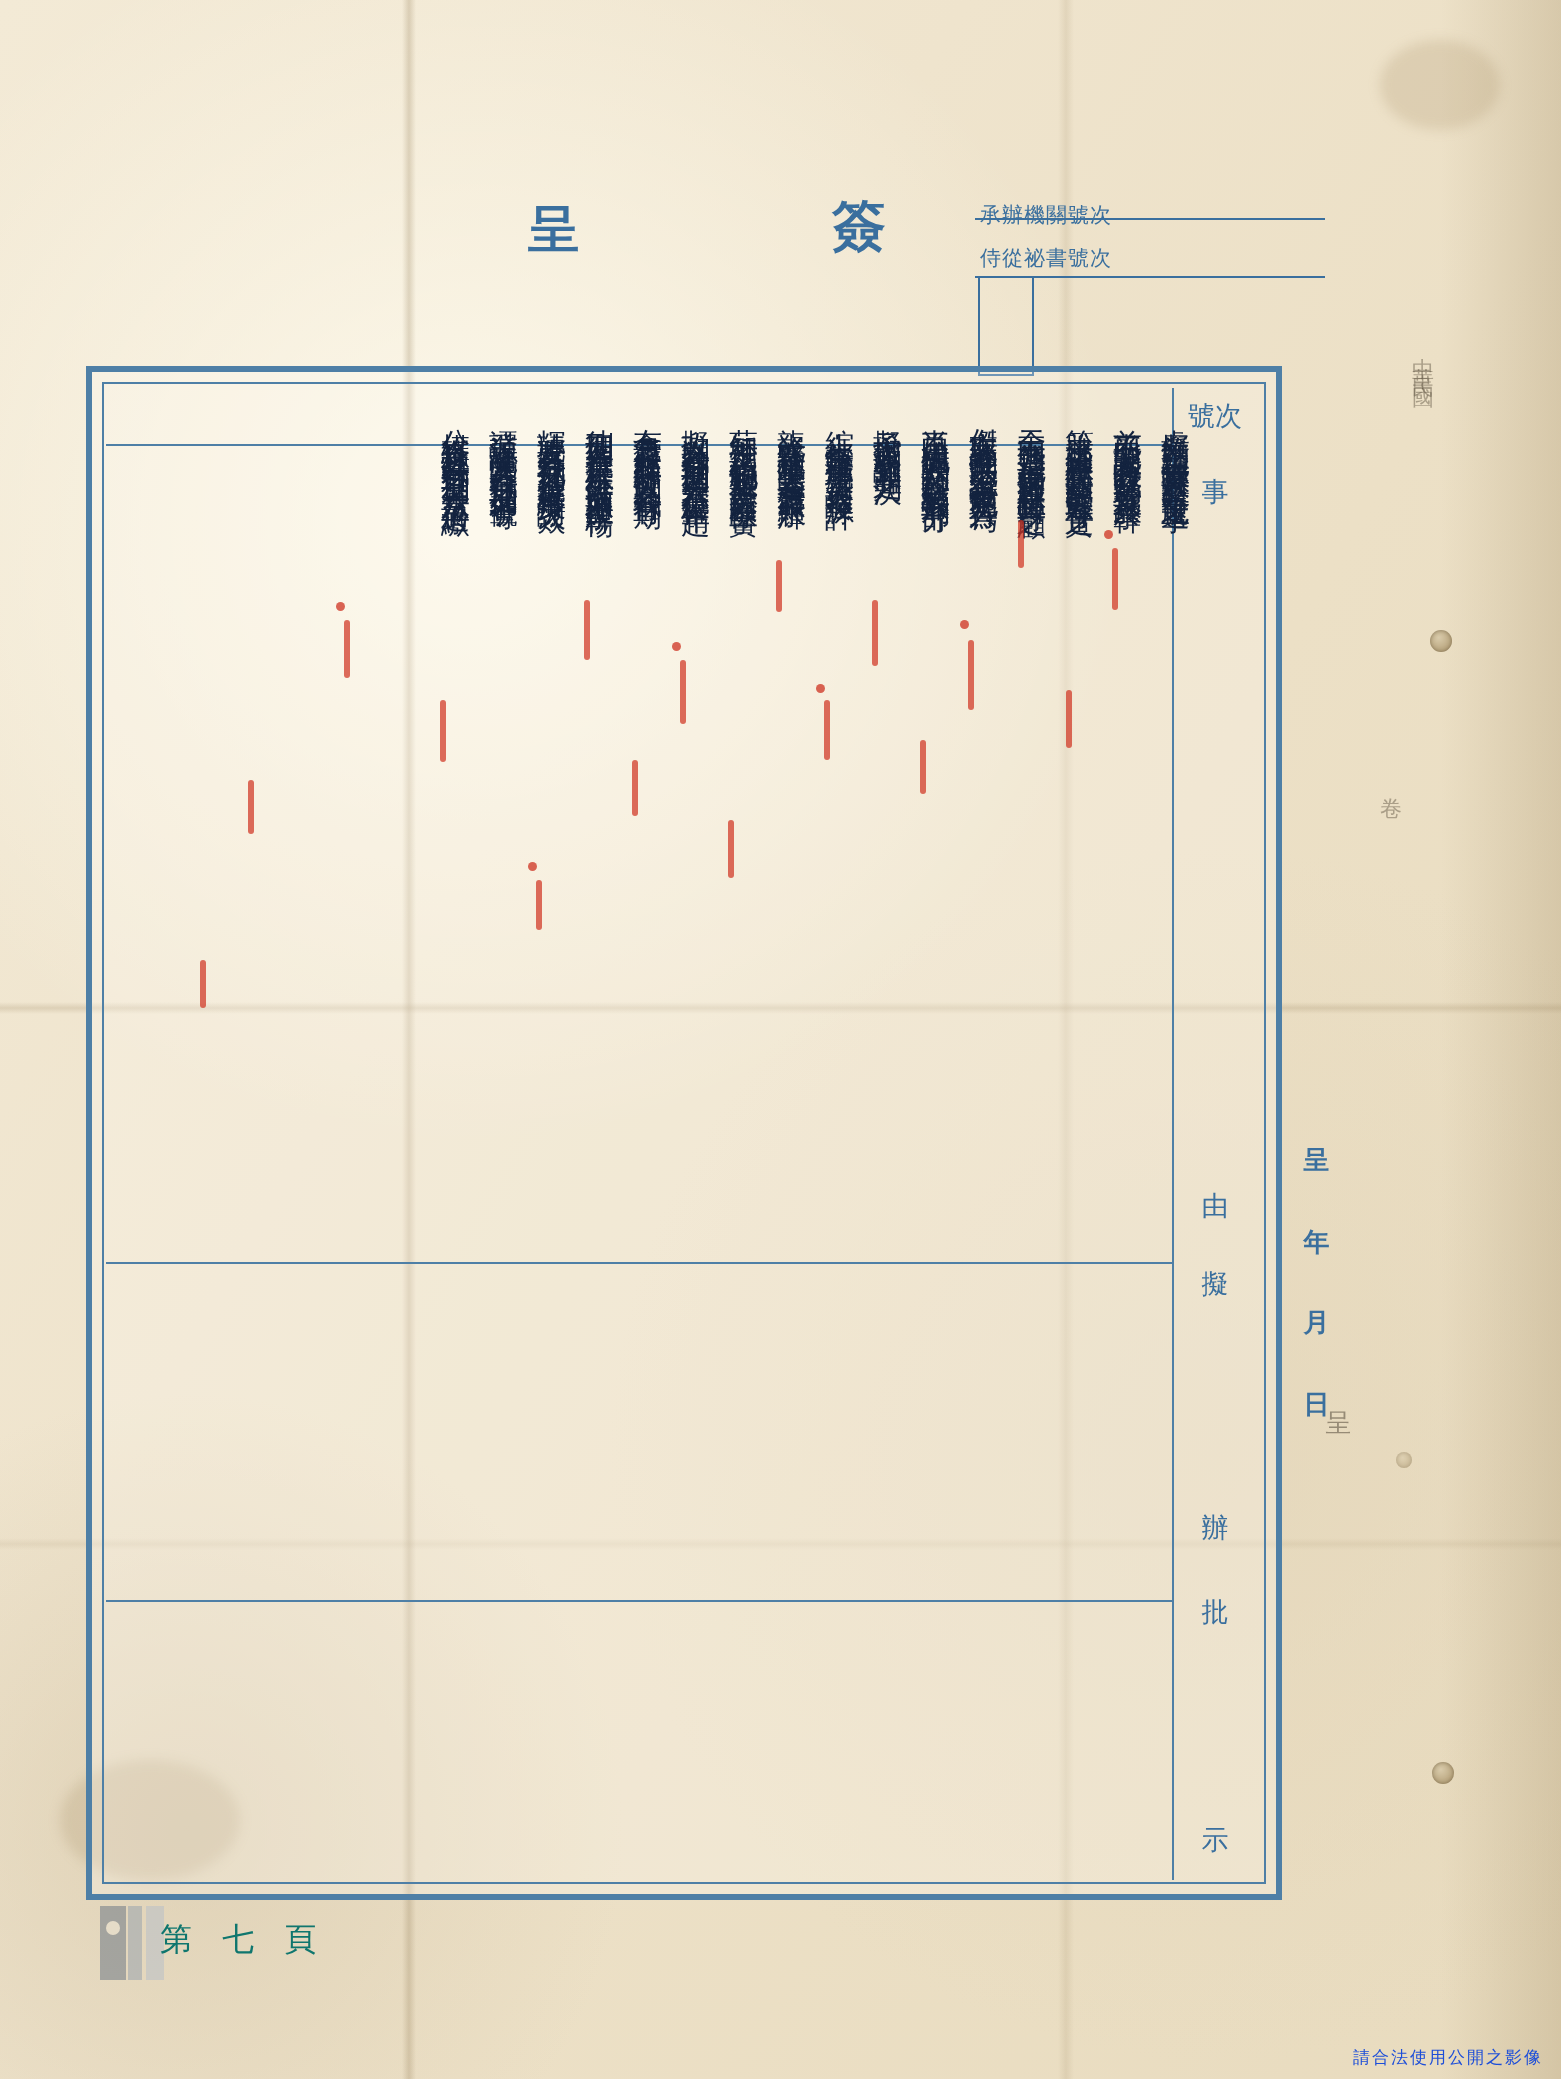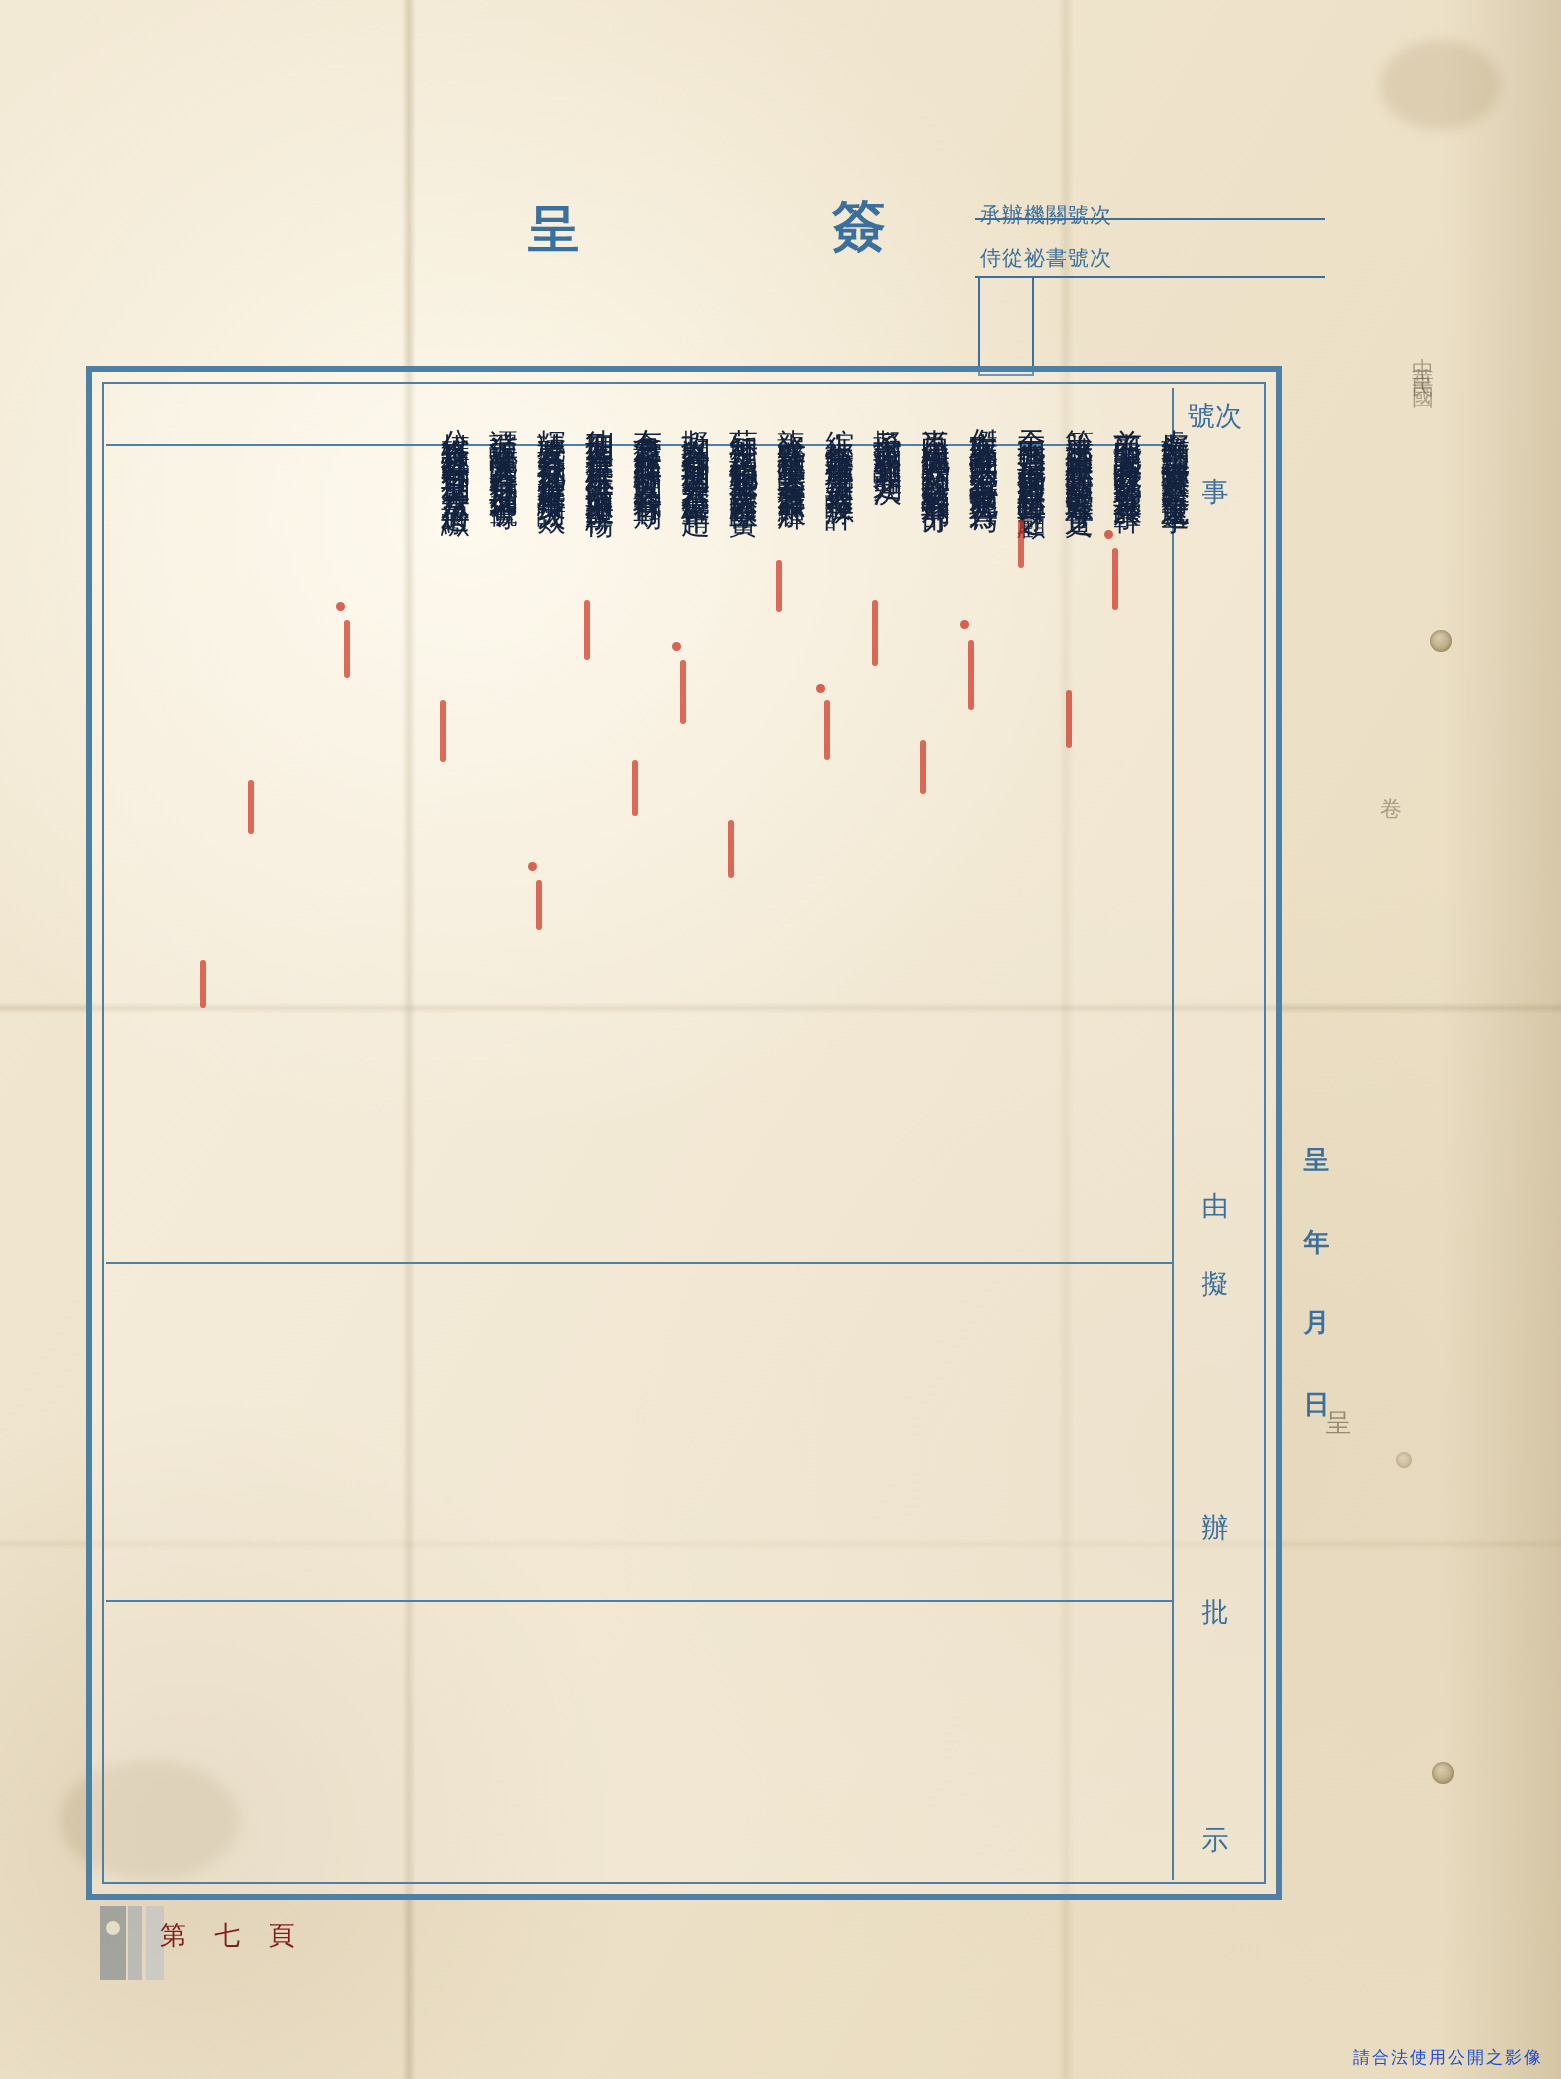--- a/index.html
+++ b/index.html
@@ -154,22 +154,22 @@
   .red-dot {
     position: absolute;
     width: 9px; height: 9px; border-radius: 50%;
     background: rgba(205,50,32,0.75);
   }
 
   
   #footer-page {
     position: absolute;
     left: 160px; top: 1918px;
-    color: #7f1d1d;
-    font-size: 26px;
+    color: #0f766e;
+    font-size: 32px;
     letter-spacing: 10px;
   }
   #logo-mark {
     position: absolute;
     left: 96px; top: 1900px;
     width: 72px; height: 86px;
     opacity: .55;
   }
   #copyright {
     position: absolute;

